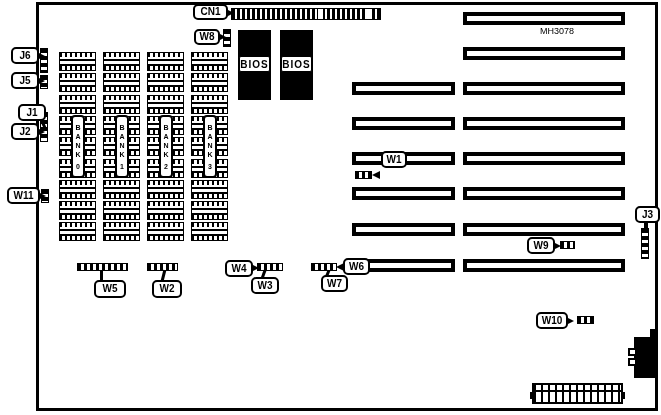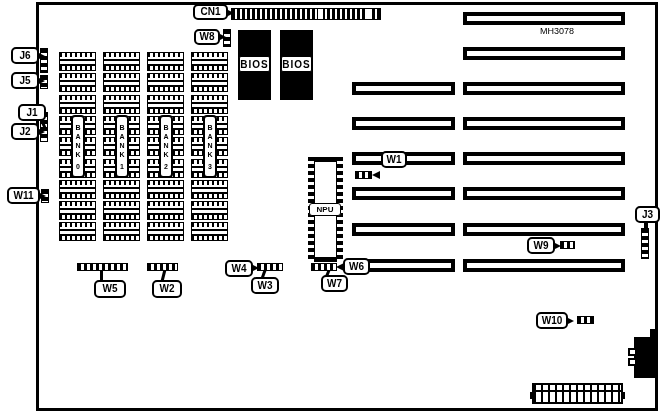--- a/index.html
+++ b/index.html
@@ -192,27 +192,20 @@
       <div class="bank-label" style="left: 203px;">
         <div class="bl-char">B</div>
         <div class="bl-char">A</div>
         <div class="bl-char">N</div>
         <div class="bl-char">K</div>
         <div class="bl-gap"></div>
         <div class="bl-char">3</div>
       </div>
     </div>
 
-  <div class="npu-socket">
-    <div class="npu-pincol" style="left:0;"></div>
-    <div class="npu-pincol" style="right:0;"></div>
-    <div class="npu-win" style="top:5px;"></div>
-    <div class="npu-win" style="bottom:5px;"></div>
-    <div class="npu-label">NPU</div>
-  </div>
 
   <div>
       <div class="slot" style="left: 463px; width: 162px; top: 12px;"></div>
       <div class="slot" style="left: 463px; width: 162px; top: 47px;"></div>
       <div class="slot" style="left: 352px; width: 103px; top: 82px;"></div>
       <div class="slot" style="left: 463px; width: 162px; top: 82px;"></div>
       <div class="slot" style="left: 352px; width: 103px; top: 117px;"></div>
       <div class="slot" style="left: 463px; width: 162px; top: 117px;"></div>
       <div class="slot" style="left: 352px; width: 103px; top: 152px;"></div>
       <div class="slot" style="left: 463px; width: 162px; top: 152px;"></div>

